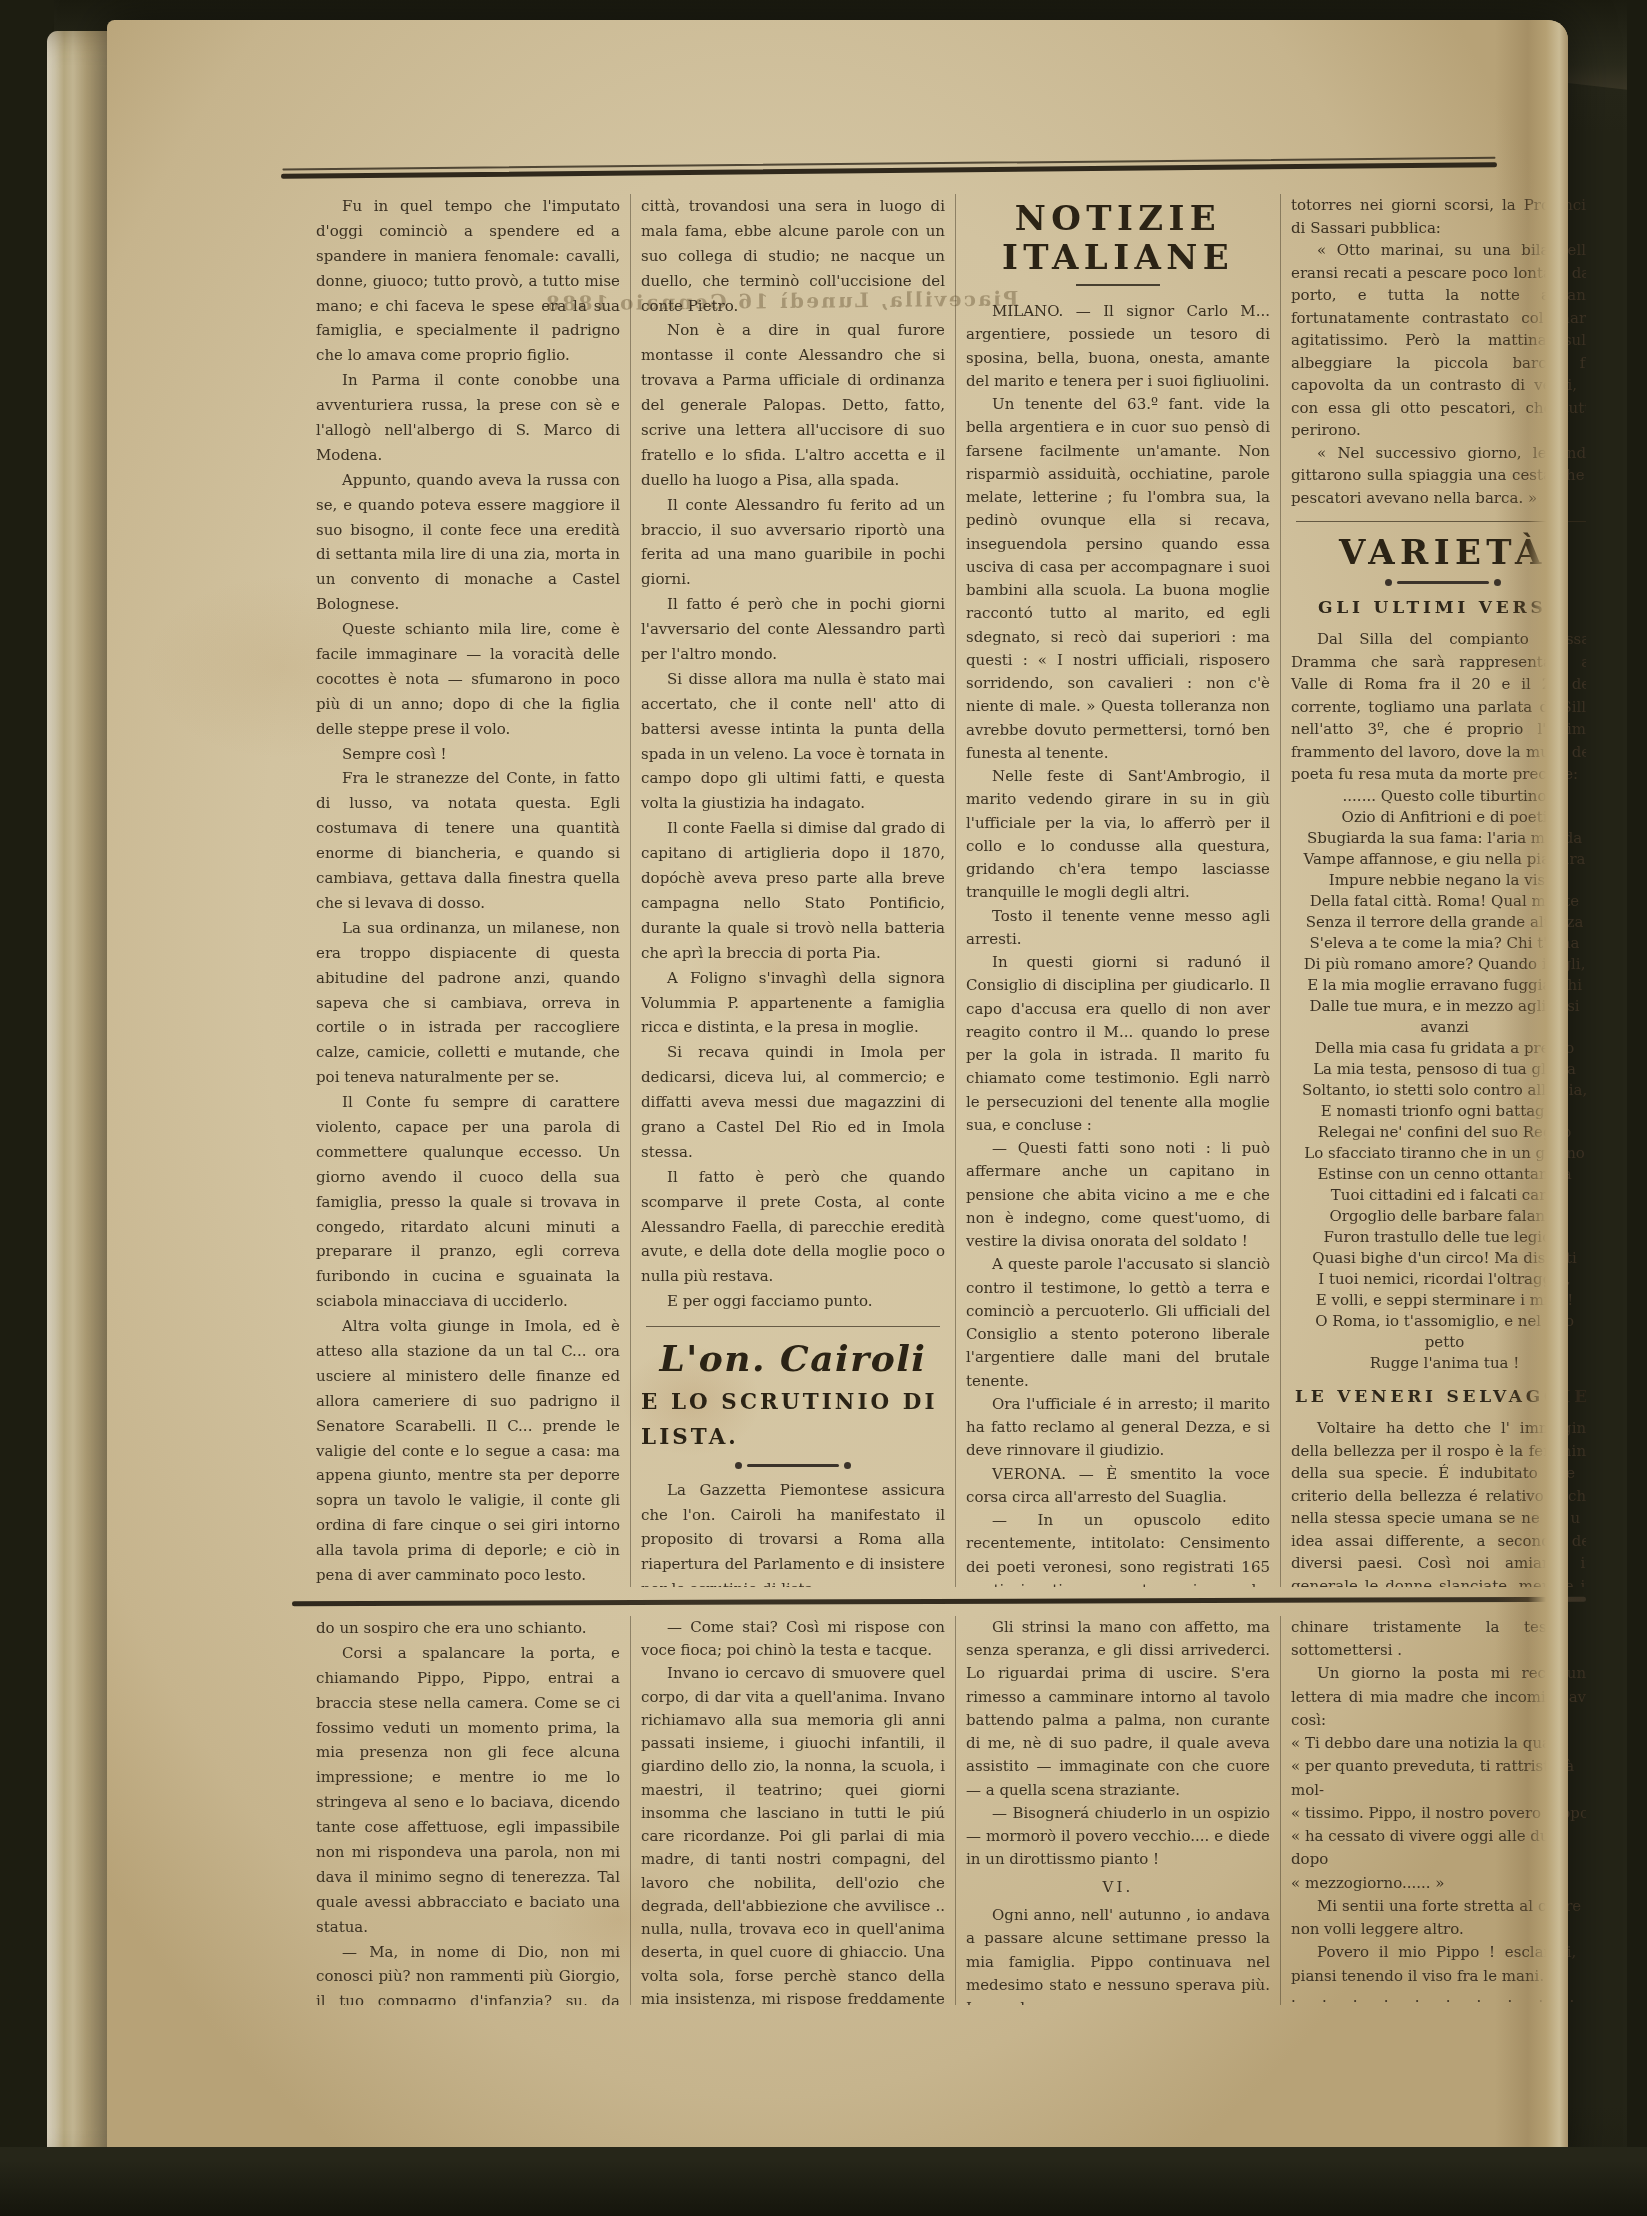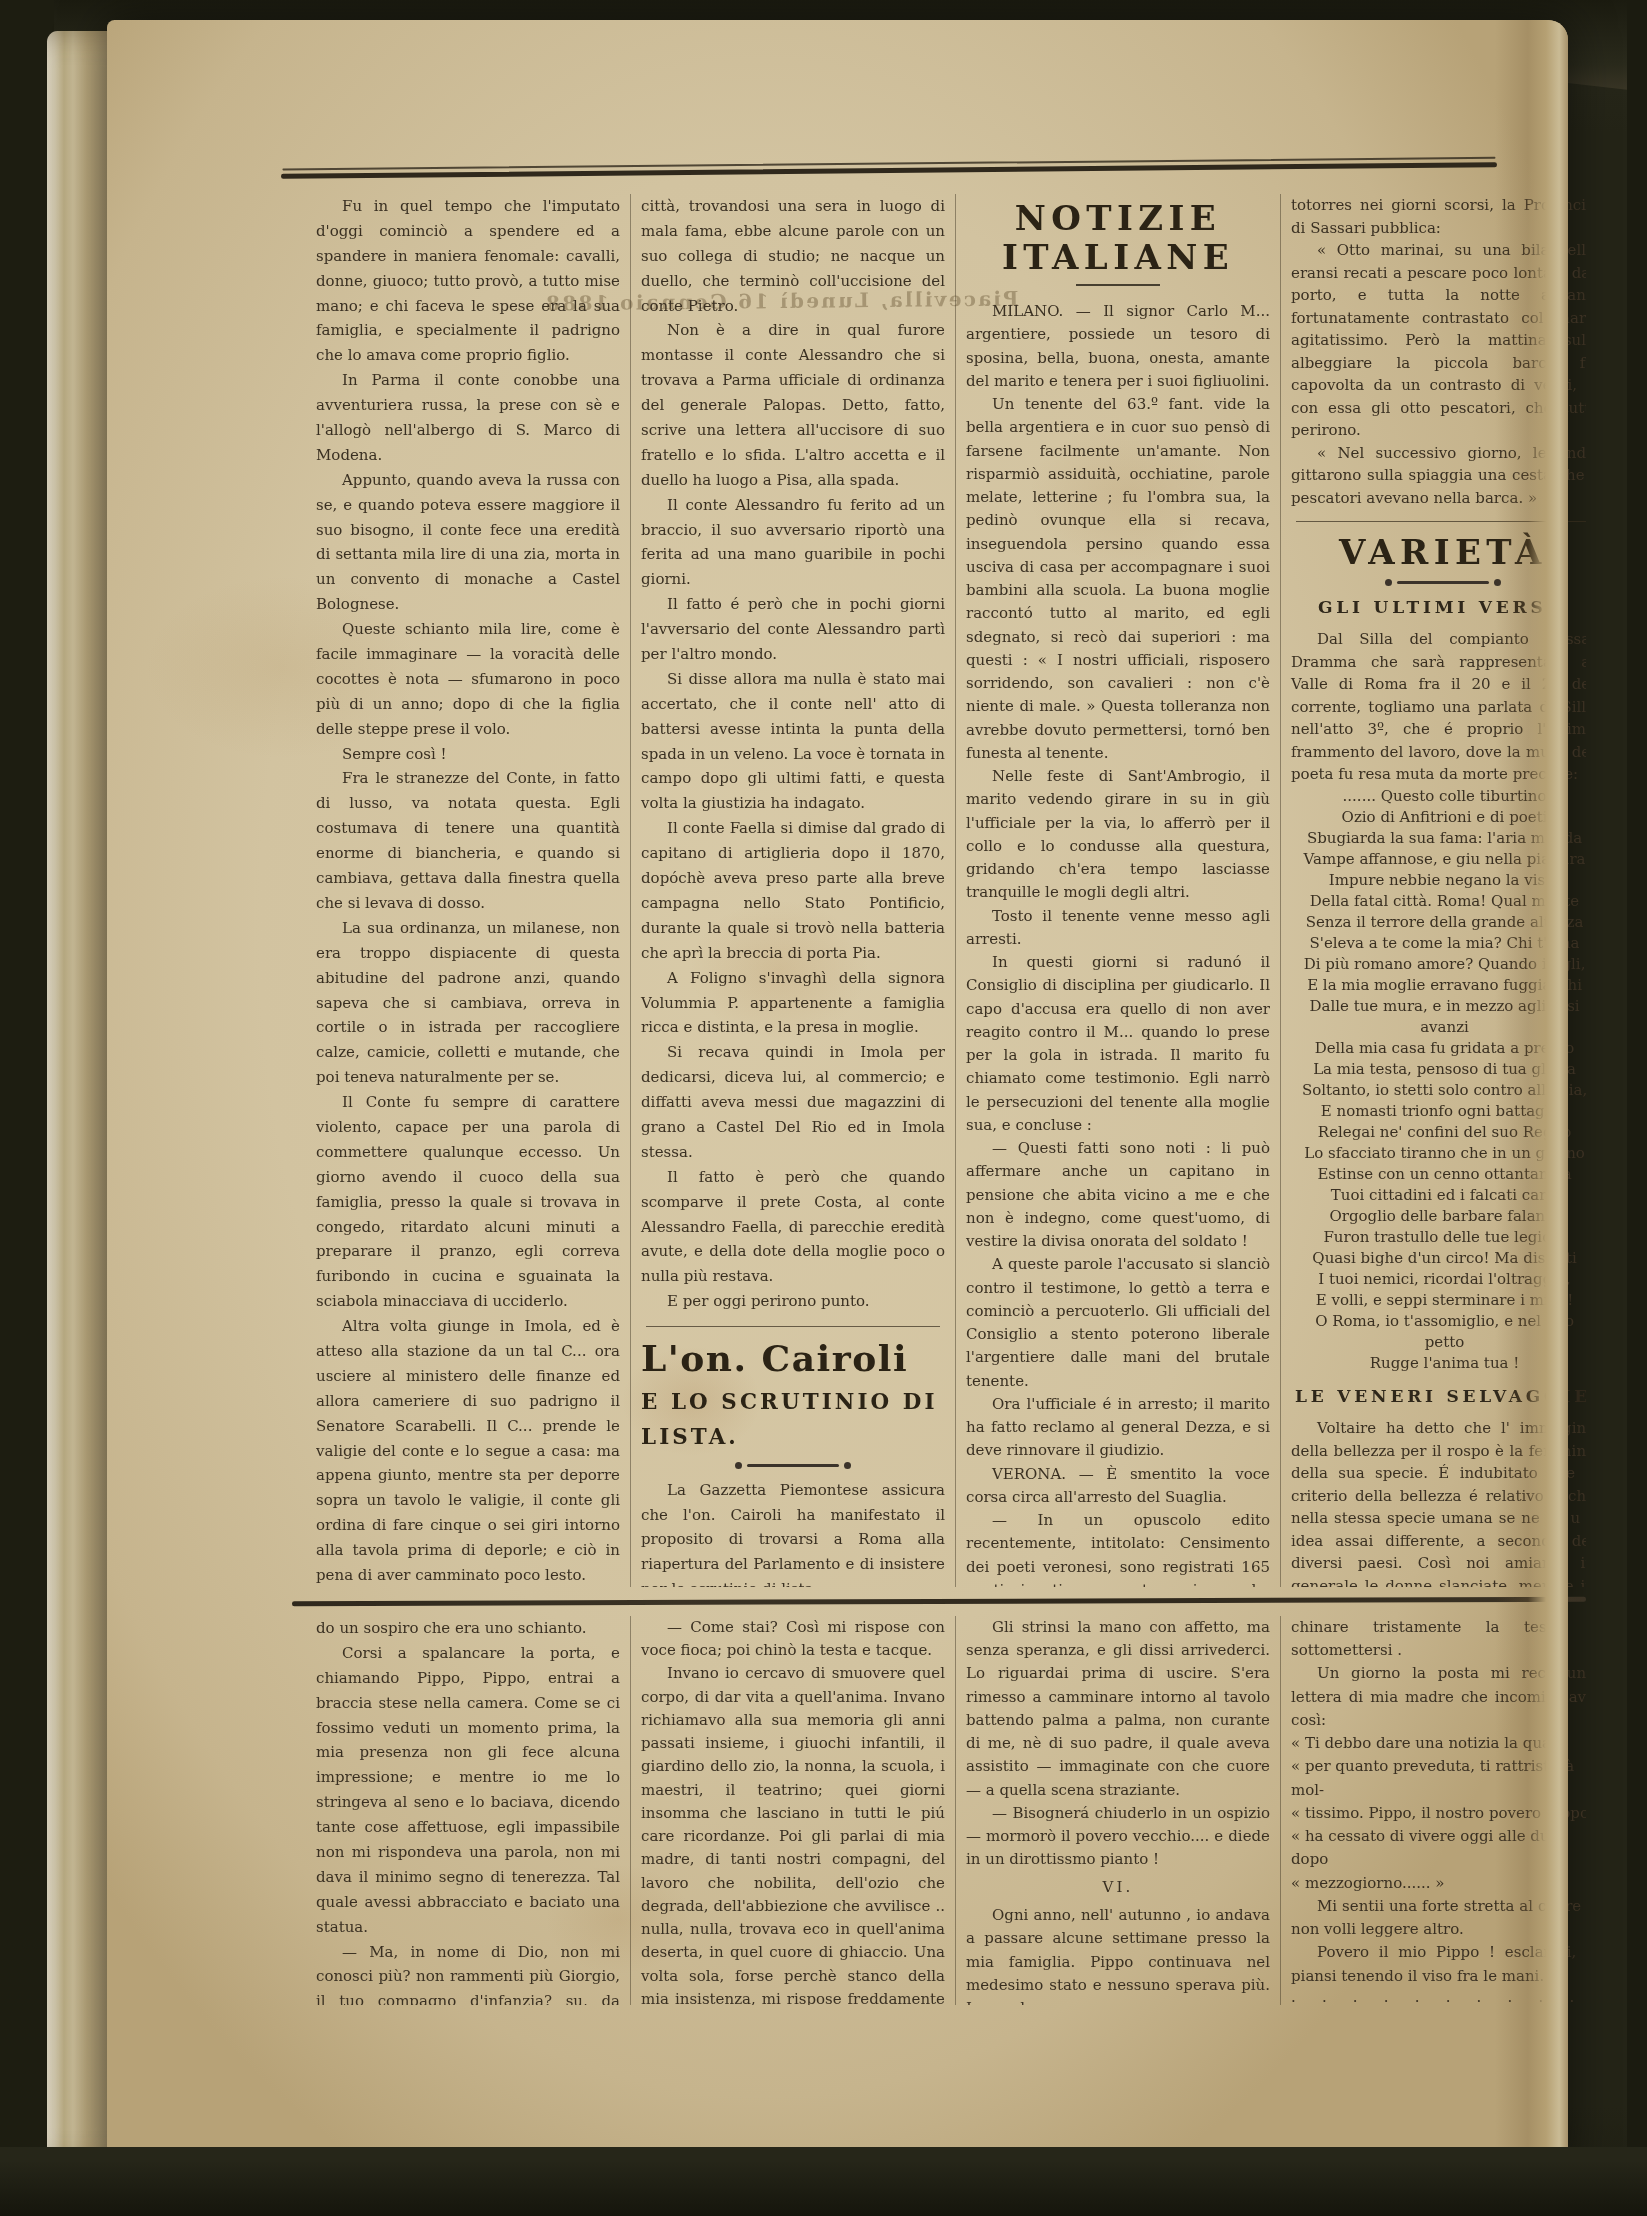--- a/index.html
+++ b/index.html
@@ -64,22 +64,22 @@
   .col.tight2{line-height:1.55;}
 
   .blk{margin:0;}
   .para{text-indent:26px;text-align:justify;}
   .cont{text-align:justify;}
   .letter{text-align:left;}
   .chapter{text-align:center;letter-spacing:3.1px;margin:4.6px 0;}
   .dots{white-space:nowrap;overflow:hidden;letter-spacing:10.7px;line-height:1.2;color:#3a3022;}
   .h-xl{font-size:34px;font-weight:bold;text-align:center;letter-spacing:5.4px;line-height:1.15;
         margin:4.6px 0 7.6px;color:#2b2315;text-indent:0;}
-  .h-lg{font-size:36px;font-weight:bold;text-align:left;letter-spacing:1.5px;line-height:1.1;
-        margin:12.2px 0 3.1px;color:#2b2315;}
+  .h-lg{font-size:36px;font-weight:bold;text-align:center;letter-spacing:1.5px;line-height:1.1;
+        margin:12.2px 0 3.1px;color:#2b2315;font-style:italic;}
   .h-md{font-size:21.4px;font-weight:bold;text-align:left;letter-spacing:3.1px;margin:4.6px 0 1.5px;color:#2b2315;}
   .h-sc{font-size:17px;font-weight:bold;text-align:center;letter-spacing:3.8px;margin:10.7px 0 7.6px;color:#2f271a;}
   .thin-rule{height:0;border-top:1.5px solid rgba(55,45,30,.7);margin:12.2px 4.6px 10.7px;}
   .short-rule{width:84px;border-top:2.3px solid rgba(47,40,28,.85);margin:1.5px auto 13.8px;}
   .ornament{width:92px;height:3.1px;background:#3b332a;margin:9.2px auto 10.7px;border-radius:1.5px;position:relative;}
   .ornament::before,.ornament::after{content:"";position:absolute;top:-2.3px;width:7.6px;height:7.6px;
     background:#3b332a;border-radius:50%;}
   .ornament::before{left:-12.2px;} .ornament::after{right:-12.2px;}
   .poem{text-align:center;line-height:1.4;padding-left:3.1px;}
   .section-rule{height:4.6px;background:linear-gradient(90deg,#2f281c 0%,#3a3224 30%,#2f281c 60%,#3a3224 100%);
@@ -114,21 +114,21 @@
       <div class="col">
           <div class="blk cont">città, trovandosi una sera in luogo di mala fama, ebbe alcune parole con un suo collega di studio; ne nacque un duello, che terminò coll'uccisione del conte Pietro.</div>
           <div class="blk para">Non è a dire in qual furore montasse il conte Alessandro che si trovava a Parma ufficiale di ordinanza del generale Palopas. Detto, fatto, scrive una lettera all'uccisore di suo fratello e lo sfida. L'altro accetta e il duello ha luogo a Pisa, alla spada.</div>
           <div class="blk para">Il conte Alessandro fu ferito ad un braccio, il suo avversario riportò una ferita ad una mano guaribile in pochi giorni.</div>
           <div class="blk para">Il fatto é però che in pochi giorni l'avversario del conte Alessandro partì per l'altro mondo.</div>
           <div class="blk para">Si disse allora ma nulla è stato mai accertato, che il conte nell' atto di battersi avesse intinta la punta della spada in un veleno. La voce è tornata in campo dopo gli ultimi fatti, e questa volta la giustizia ha indagato.</div>
           <div class="blk para">Il conte Faella si dimise dal grado di capitano di artiglieria dopo il 1870, dopóchè aveva preso parte alla breve campagna nello Stato Pontificio, durante la quale si trovò nella batteria che aprì la breccia di porta Pia.</div>
           <div class="blk para">A Foligno s'invaghì della signora Volummia P. appartenente a famiglia ricca e distinta, e la presa in moglie.</div>
           <div class="blk para">Si recava quindi in Imola per dedicarsi, diceva lui, al commercio; e diffatti aveva messi due magazzini di grano a Castel Del Rio ed in Imola stessa.</div>
           <div class="blk para">Il fatto è però che quando scomparve il prete Costa, al conte Alessandro Faella, di parecchie eredità avute, e della dote della moglie poco o nulla più restava.</div>
-          <div class="blk para">E per oggi perirono punto.</div>
+          <div class="blk para">E per oggi facciamo punto.</div>
           <div class="blk thin-rule"></div>
           <div class="blk h-lg">L'on. Cairoli</div>
           <div class="blk h-md">E LO SCRUTINIO DI LISTA.</div>
           <div class="blk ornament"></div>
           <div class="blk para">La Gazzetta Piemontese assicura che l'on. Cairoli ha manifestato il proposito di trovarsi a Roma alla riapertura del Parlamento e di insistere per lo scrutinio di lista.</div>
         </div>
       <div class="col tight2">
           <div class="blk h-xl">NOTIZIE ITALIANE</div>
           <div class="blk short-rule"></div>
           <div class="blk para">MILANO. — Il signor Carlo M... argentiere, possiede un tesoro di sposina, bella, buona, onesta, amante del marito e tenera per i suoi figliuolini.</div>

